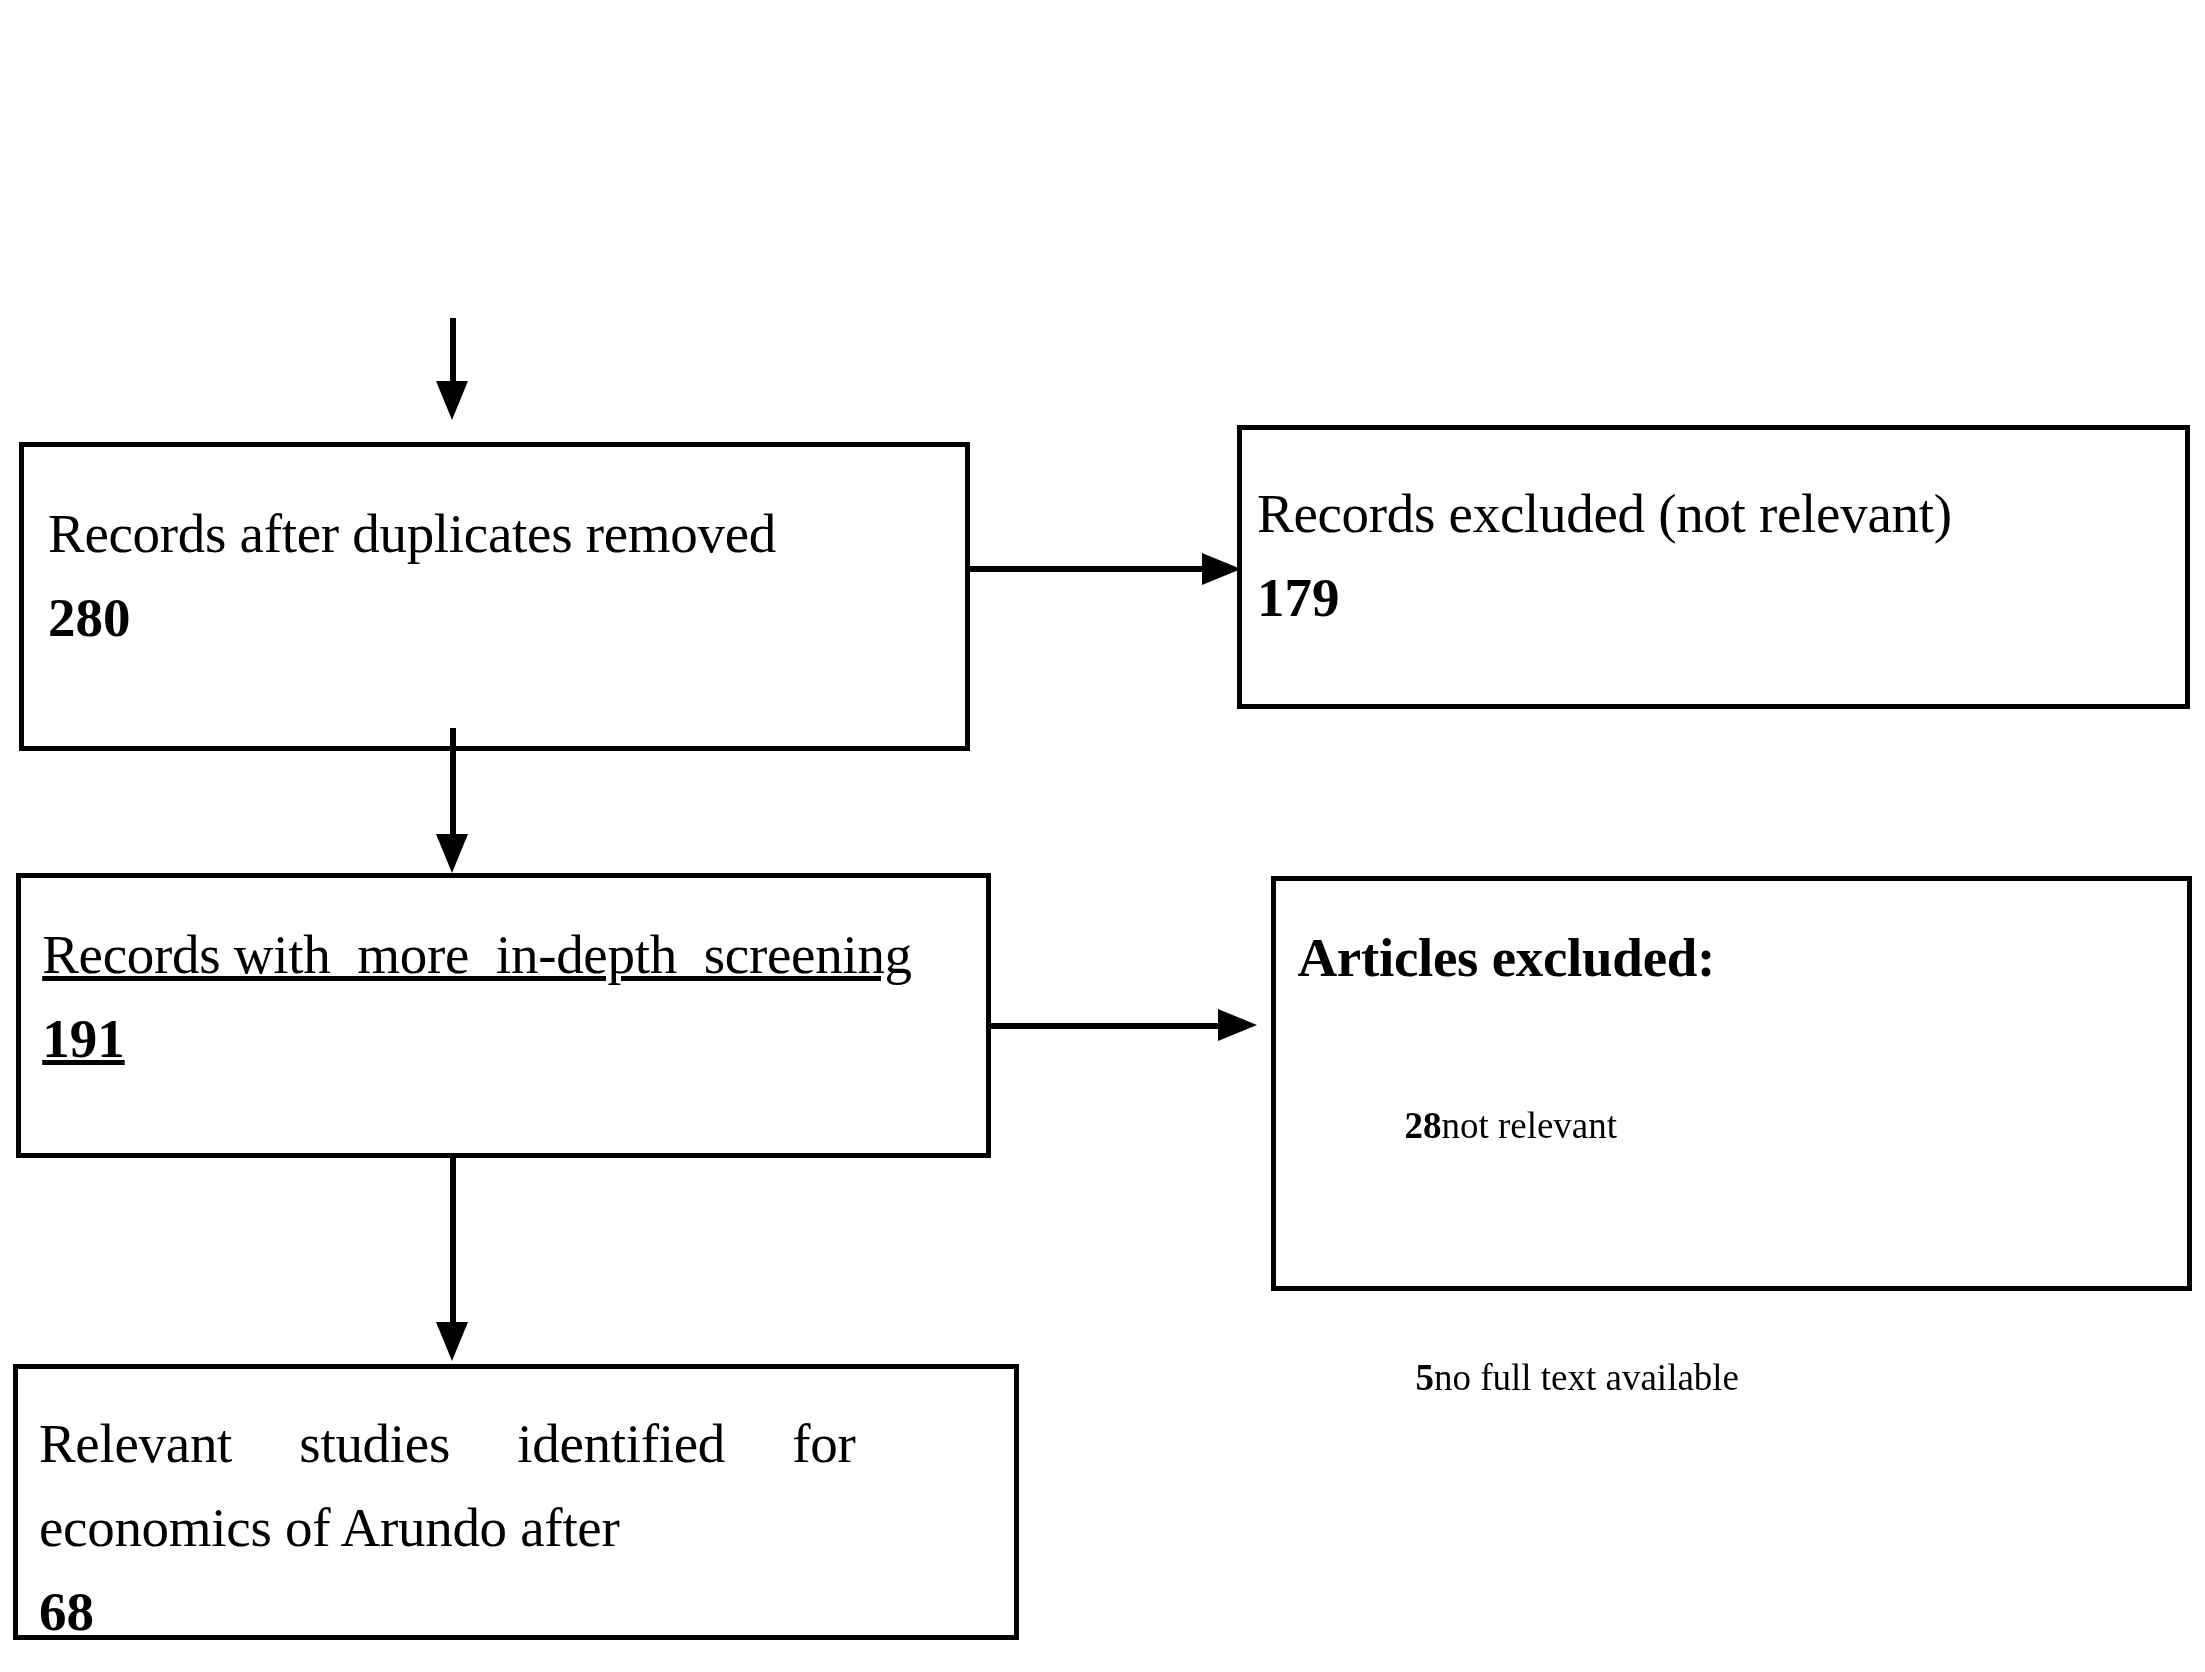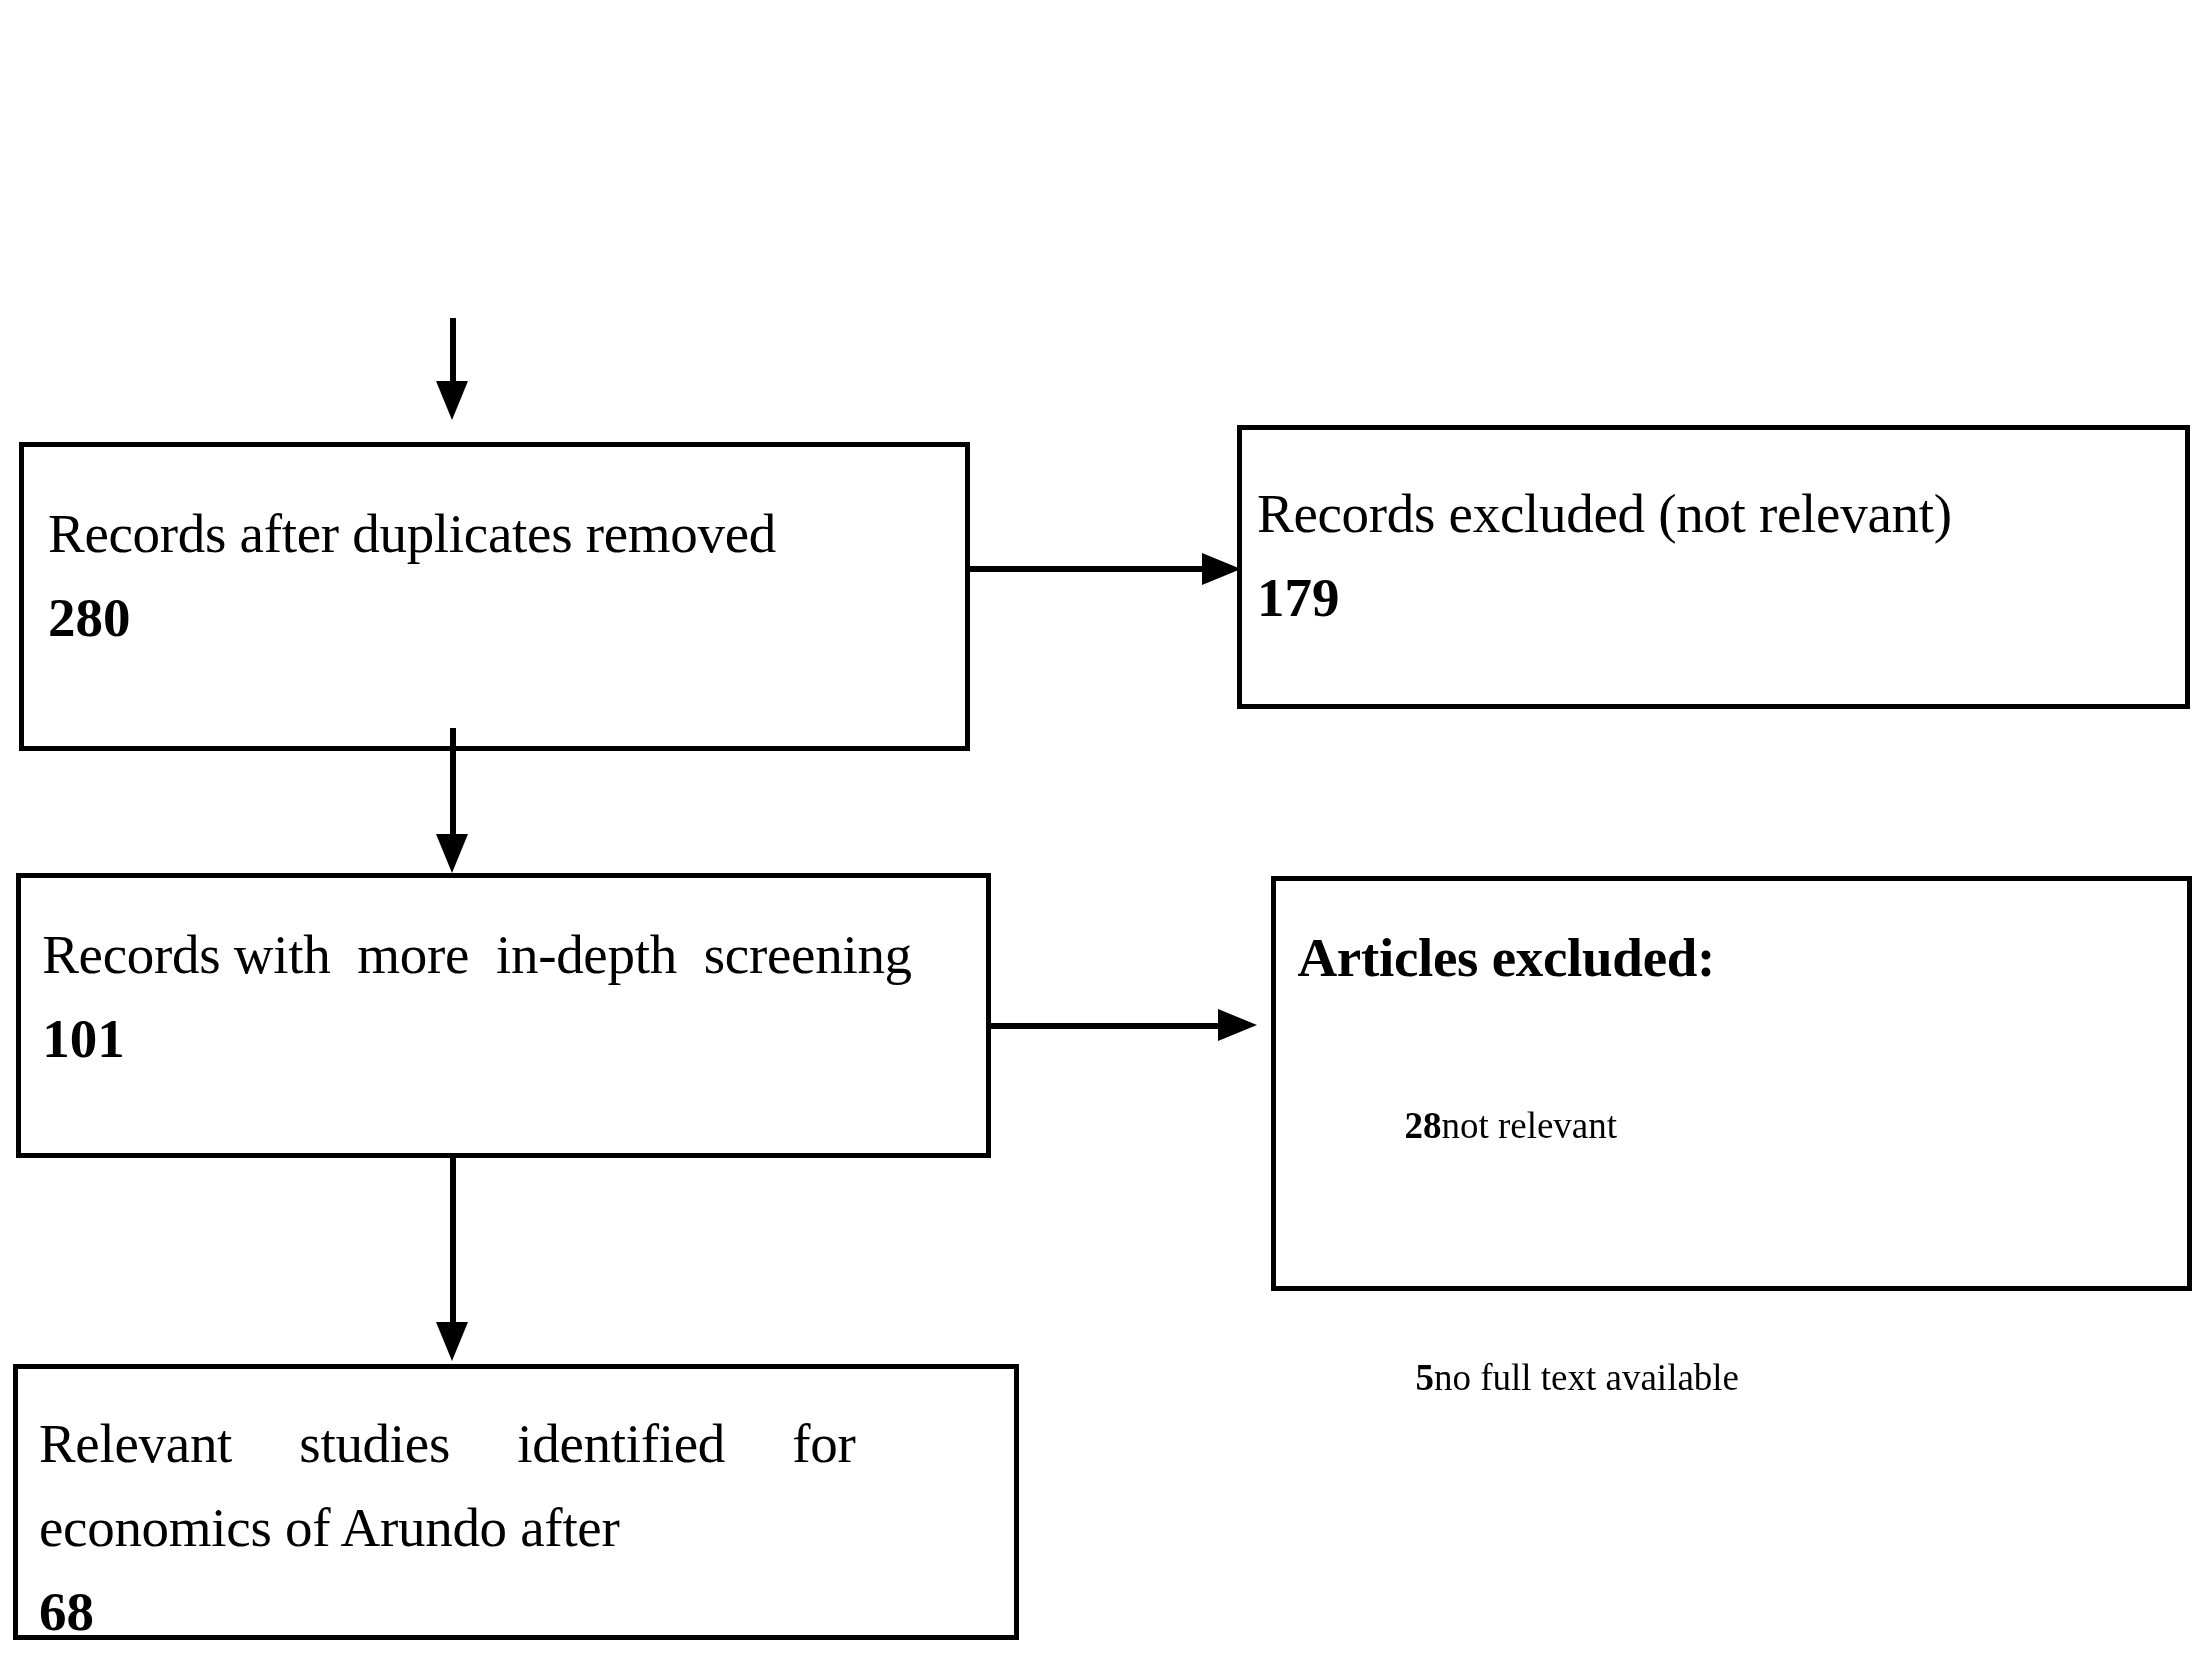--- a/index.html
+++ b/index.html
@@ -102,23 +102,23 @@
   <div class="arrow-right" style="left:1202px; top:553px;"></div>
 
   <div class="box" style="left:1237px; top:425px; width:953px; height:284px;padding-left:24px;">
     <div class="box-inner" style="left:15px; top:42px;">
       <div class="line">Records excluded (not relevant)</div>
       <div class="count">179</div>
     </div>
   </div>
 
   <div class="box" style="left:15.8px; top:873px; width:975px; height:285px;">
-    <div class="box-inner" style="left:21.4px; right:11.3px; top:35px;">
+    <div class="box-inner" style="left:21.4px; right:11.3px; top:35px;text-decoration:underline;">
       <div class="line nowrapjust">Records with  more  in-depth  screening</div>
-      <div class="count">101</div>
+      <div class="count">191</div>
     </div>
   </div>
 
   <div class="hline" style="left:991px; top:1023px; width:234px;"></div>
   <div class="arrow-right" style="left:1218px; top:1009px;"></div>
 
   <div class="box" style="left:1271px; top:876px; width:921px; height:415px;">
     <div class="box-inner" style="left:21.4px; top:35px;">
       <div class="line bold">Articles excluded:</div>
       <div class="sub-line">

